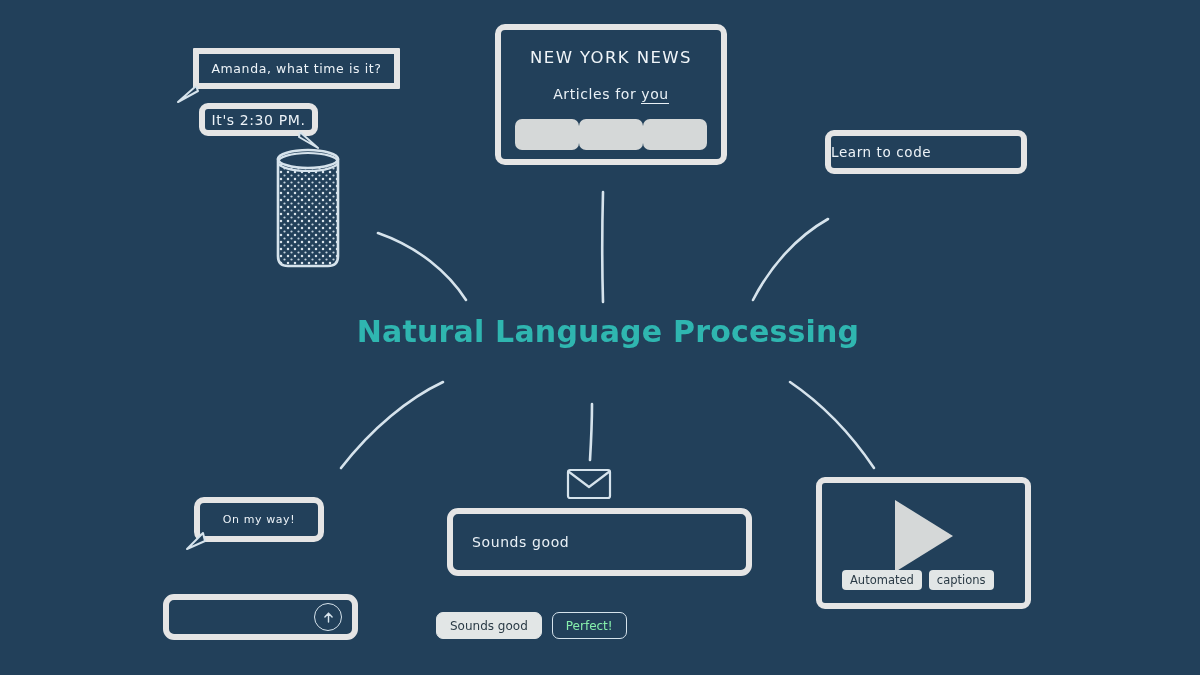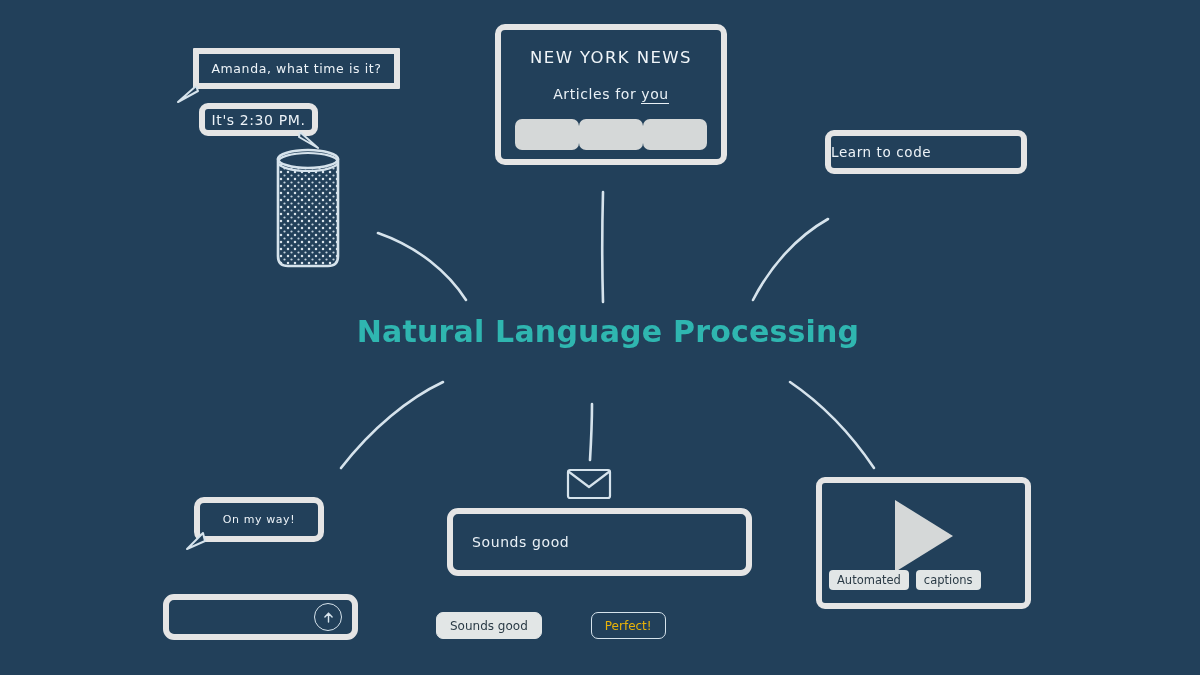--- a/index.html
+++ b/index.html
@@ -185,43 +185,42 @@
     font-size: 12px;
     white-space: nowrap;
   }
   .chip.filled {
     background: #e2e6e6;
     color: #2b3b46;
     border: 1px solid #e2e6e6;
   }
   .chip.outline {
     border: 1.7px solid #d6e3ec;
-    color: #eab308;
+    color: #86efac;
     background: transparent;
-    margin-left: 39px;
   }
 
   
   #video-box {
     left: 816px; top: 477px;
     width: 215px; height: 132px;
     border-radius: 9px;
   }
   #play-tri {
     position: absolute;
     left: 50%; top: 44%;
     transform: translate(-50%, -50%);
     width: 0; height: 0;
     border-left: 58px solid #d5d8d8;
     border-top: 36px solid transparent;
     border-bottom: 36px solid transparent;
   }
   #captions {
     position: absolute;
-    left: 7px; bottom: 13px;
+    left: 20px; bottom: 13px;
     display: flex;
     gap: 7px;
   }
   .cap-chip {
     background: #e2e6e6;
     color: #2b3b46;
     font-size: 11.5px;
     padding: 3px 8px;
     border-radius: 4px;
     white-space: nowrap;

